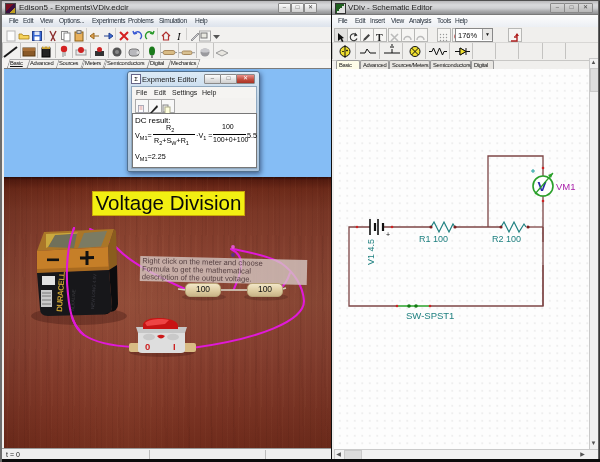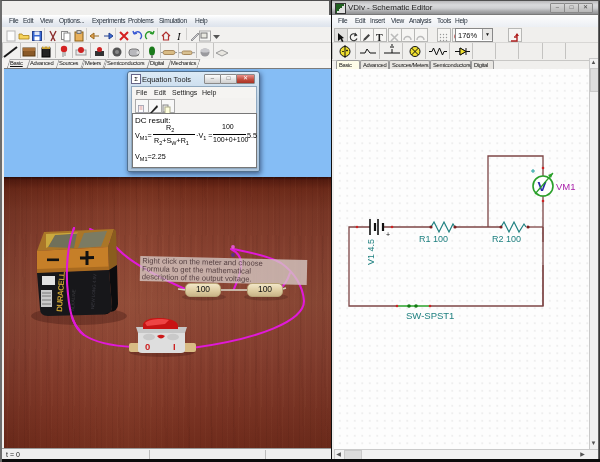--- a/index.html
+++ b/index.html
@@ -57,20 +57,27 @@
 #vd{position:absolute;left:88px;top:122px;width:151px;height:23px;background:#f2ef12;border:1px solid #caa90a;color:#0a0a0a;font-size:20.5px;text-align:center;line-height:22px}
 #meter{position:absolute;left:175px;top:170px;width:52px;height:20px;background:linear-gradient(180deg,#dde0d8 0%,#c2c6bc 25%,#a9ada3 75%,#8f938a 100%);border:1px solid #7e8078;border-top:1px solid #eef0ea;border-radius:2px;box-shadow:inset 1px 0 0 rgba(255,255,255,.5)}
 #lcd{position:absolute;left:3px;top:6px;width:43px;height:10px;background:#cfe8cb;border:1px solid #8a9a86;font-size:8px;font-weight:bold;color:#2a3a2a;text-align:right;line-height:10px;padding-right:2px;box-sizing:border-box}
 #tip{position:absolute;left:136px;top:189px;width:167px;height:25px;background:rgba(215,202,198,0.78);transform:rotate(1.3deg);font-size:7.6px;line-height:8.2px;color:#564042;padding:1px 0 0 2px;box-sizing:border-box}
 .res{position:absolute;width:34px;height:12px;background:linear-gradient(180deg,#f2e7c8,#dcca9e 60%,#c9b488);border-radius:5px;border:1px solid #b9a478;font-size:8.5px;color:#111;text-align:center;line-height:11px}
 </style></head>
 <body>
 <div id="root">
 
 <div id="lw">
+  <div class="tbar">
+    <div class="ticon"></div>
+    <div class="ttxt">Edison5 - Expments\VDiv.edcir</div>
+    <div class="capbtn" style="left:276px;width:11px">–</div>
+    <div class="capbtn" style="left:289px;width:11px">□</div>
+    <div class="capbtn" style="left:302px;width:11px">✕</div>
+  </div>
   <div class="menu">
     <span class="mi" style="left:7px">File</span>
         <span class="mi" style="left:21px">Edit</span>
     <span class="mi" style="left:38px">View</span>
         <span class="mi" style="left:57px">Options...</span>
     <span class="mi" style="left:90px">Experiments</span>
         <span class="mi" style="left:126px">Problems</span>
     <span class="mi" style="left:157px">Simulation</span>
         <span class="mi" style="left:193px">Help</span>
   </div>
@@ -260,20 +267,21 @@
             <path d="M141,254 C145,250 157,249 165,251 L161,255 L143,257 Z" fill="#ee4444"></path>
             <ellipse cx="145" cy="268" rx="6" ry="3.2" fill="#c9c9c9"></ellipse>
             <ellipse cx="169" cy="268" rx="6" ry="3.2" fill="#c9c9c9"></ellipse>
             <path d="M153,267 Q157,264.5 161,267 Q157,272 153,267 Z" fill="#cc1818"></path>
             <text x="141" y="281" fill="#cc2222" font-size="9.5" font-weight="bold">0</text>
             <text x="169" y="281" fill="#cc2222" font-size="9.5" font-weight="bold">I</text>
           </g>
           <circle cx="229" cy="178" r="1.9" fill="#e055cc"></circle>
           <circle cx="229" cy="186" r="1.9" fill="#5c2c86"></circle>
         </svg>
+    <div id="vd">Voltage Division</div>
     <div id="tip">Right click on the meter and choose<br>Formula to get the mathematical<br>description of the output voltage.</div>
     <div class="res" style="left:181px;top:214px">100</div>
     <div class="res" style="left:243px;top:214px">100</div>
   </div>
   <div id="lstat">
         <span style="position:absolute;left:4px;top:2px">t = 0</span>
     <div style="position:absolute;left:147px;top:1px;width:1px;height:9px;background:#bbb"></div>
     <div style="position:absolute;left:263px;top:1px;width:1px;height:9px;background:#bbb"></div>
   </div>
   <div id="lblack"></div>
@@ -453,21 +461,21 @@
   <div class="sb" style="left:2px;top:448px;width:264px;height:10px"></div>
   <div class="arr" style="left:2px;top:449px;width:9px;height:9px">◀</div>
   <div class="sb" style="left:12px;top:449px;width:16px;height:8px;background:#dcdcdc"></div>
   <div class="arr" style="left:246px;top:449px;width:9px;height:9px">▶</div>
   <div style="position:absolute;left:266px;top:0;width:2px;height:458px;background:linear-gradient(90deg,#777,#222)"></div>
   <div style="position:absolute;left:0;top:458px;width:268px;height:4px;background:#0c0c0c"></div>
 </div>
 
 <div id="eq">
   <div style="position:absolute;left:3px;top:2px;width:8px;height:8px;background:#fff;border:1px solid #668;font-size:6px;text-align:center;line-height:8px">Σ</div>
-  <div class="cap" style="left:14px">Equation Tools</div>
+  <div class="cap" style="left:14px">Expments Editor</div>
   <div class="capbtn" style="left:76px;top:2px;width:15px;height:8px">–</div>
   <div class="capbtn" style="left:92px;top:2px;width:15px;height:8px">□</div>
   <div class="capbtn" style="left:108px;top:2px;width:17px;height:8px;background:linear-gradient(#e8918a,#c04a3a 60%,#a83325);color:#fff">✕</div>
   <div class="client">
     <div class="emenu">
       <span class="mi" style="left:4px">File</span>
           <span class="mi" style="left:22px">Edit</span>
       <span class="mi" style="left:40px">Settings</span>
           <span class="mi" style="left:70px">Help</span>
     </div>

